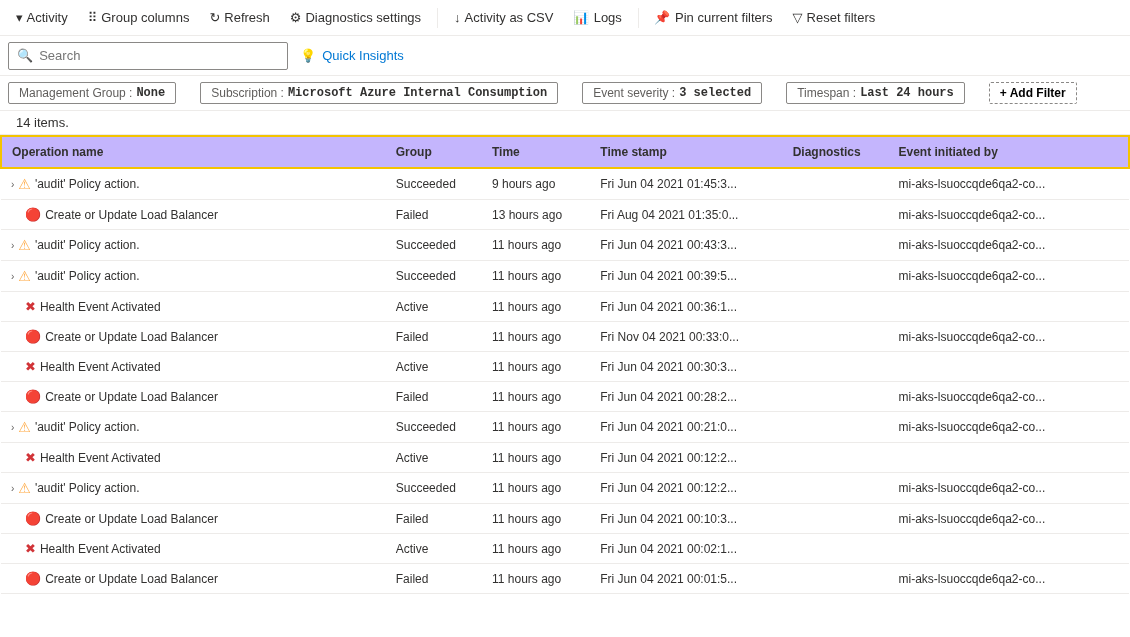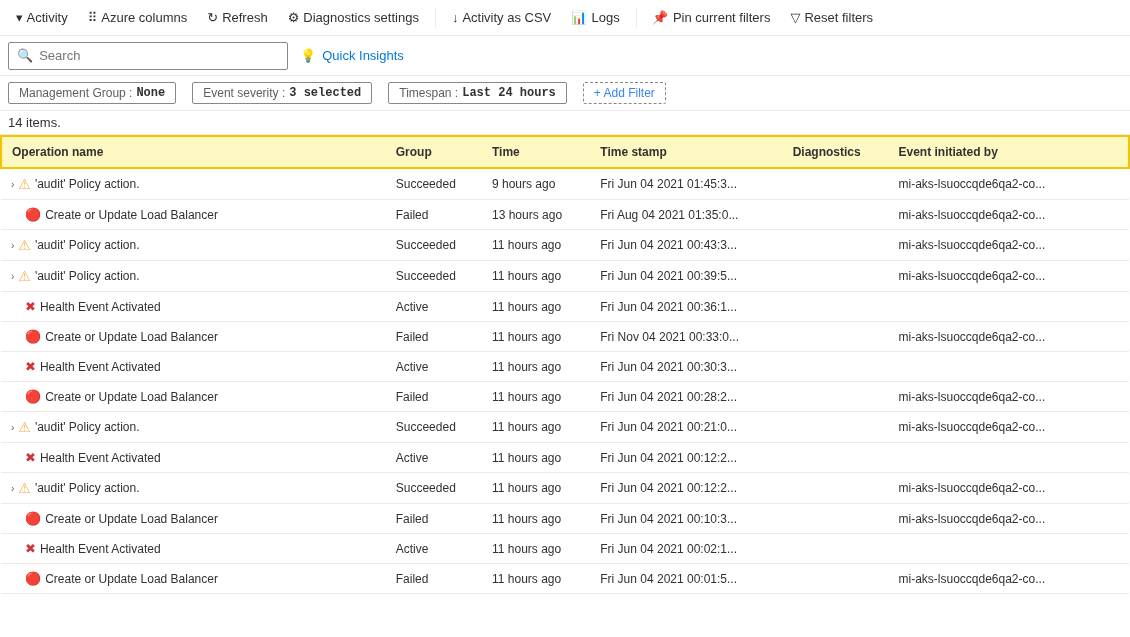--- a/index.html
+++ b/index.html
@@ -34,52 +34,52 @@
       border: none; outline: none; font-size: 13px; width: 100%; color: #8b5cf6;
     }
     .search-icon { color: #605e5c; margin-right: 6px; font-size: 13px; }
     .quick-insights-btn {
       display: flex; align-items: center; gap: 6px;
       color: #0078d4; cursor: pointer; font-size: 13px;
     }
 
     
     .filter-bar {
-      display: flex; align-items: center; gap: 16px;
+      display: flex; align-items: center; gap: 24px;
       padding: 6px 8px; border-bottom: 1px solid #edebe9;
       flex-wrap: wrap;
     }
     .filter-pill {
       display: flex; align-items: center;
       border: 1px solid #8a8886; border-radius: 2px;
       padding: 3px 10px; font-size: 12px; cursor: pointer;
       background: #fff; color: #323130; white-space: nowrap;
     }
     .filter-pill .label { color: #605e5c; }
     .filter-pill .value { font-weight: 600; margin-left: 4px; font-family: Liberation Mono, monospace; }
     .add-filter-btn {
       display: flex; align-items: center; gap: 4px;
       border: 1px dashed #8a8886; border-radius: 2px;
       padding: 3px 10px; font-size: 12px; cursor: pointer;
-      color: #3b82f6; background: #fff;
+      color: #000000; background: #fff; font-weight: bold;
     }
 
     
     .item-count {
-      padding: 4px 8px; font-size: 13px; color: #323130;
+      padding: 4px 16px; font-size: 13px; color: #323130;
       border-bottom: 1px solid #edebe9;
     }
 
     
     .data-table {
       width: 100%; border-collapse: collapse;
     }
     .data-table thead tr {
       border: 2px solid #f4c400;
-      background: #fef9c3;
+      background: #c4b5fd;
     }
     .data-table thead th {
       padding: 8px 10px; text-align: left; font-weight: 600;
       font-size: 12px; color: #323130;
       border-bottom: 1px solid #edebe9;
     }
     .data-table tbody tr {
       border-bottom: 1px solid #edebe9;
     }
     .data-table tbody td {
@@ -108,21 +108,21 @@
 </head>
 <body>
 
 <div class="toolbar">
   <div class="toolbar-item">
     <span>▾</span>
     <span>Activity</span>
   </div>
   <div class="toolbar-item">
     <span>⠿</span>
-    <span>Azure columns</span>
+    <span>Group columns</span>
   </div>
   <div class="toolbar-item">
     <span>↻</span>
     <span>Refresh</span>
   </div>
   <div class="toolbar-item">
     <span>⚙</span>
     <span>Diagnostics settings</span>
   </div>
   <div class="toolbar-divider"></div>
@@ -153,20 +153,24 @@
   <div class="quick-insights-btn">
     <span>💡</span>
     <span>Quick Insights</span>
   </div>
 </div>
 
 <div class="filter-bar">
   <div class="filter-pill">
     <span class="label">Management Group :</span>
     <span class="value">None</span>
+  </div>
+  <div class="filter-pill">
+    <span class="label">Subscription :</span>
+    <span class="value">Microsoft Azure Internal Consumption</span>
   </div>
   <div class="filter-pill">
     <span class="label">Event severity :</span>
     <span class="value">3 selected</span>
   </div>
   <div class="filter-pill">
     <span class="label">Timespan :</span>
     <span class="value">Last 24 hours</span>
   </div>
   <div class="add-filter-btn">

